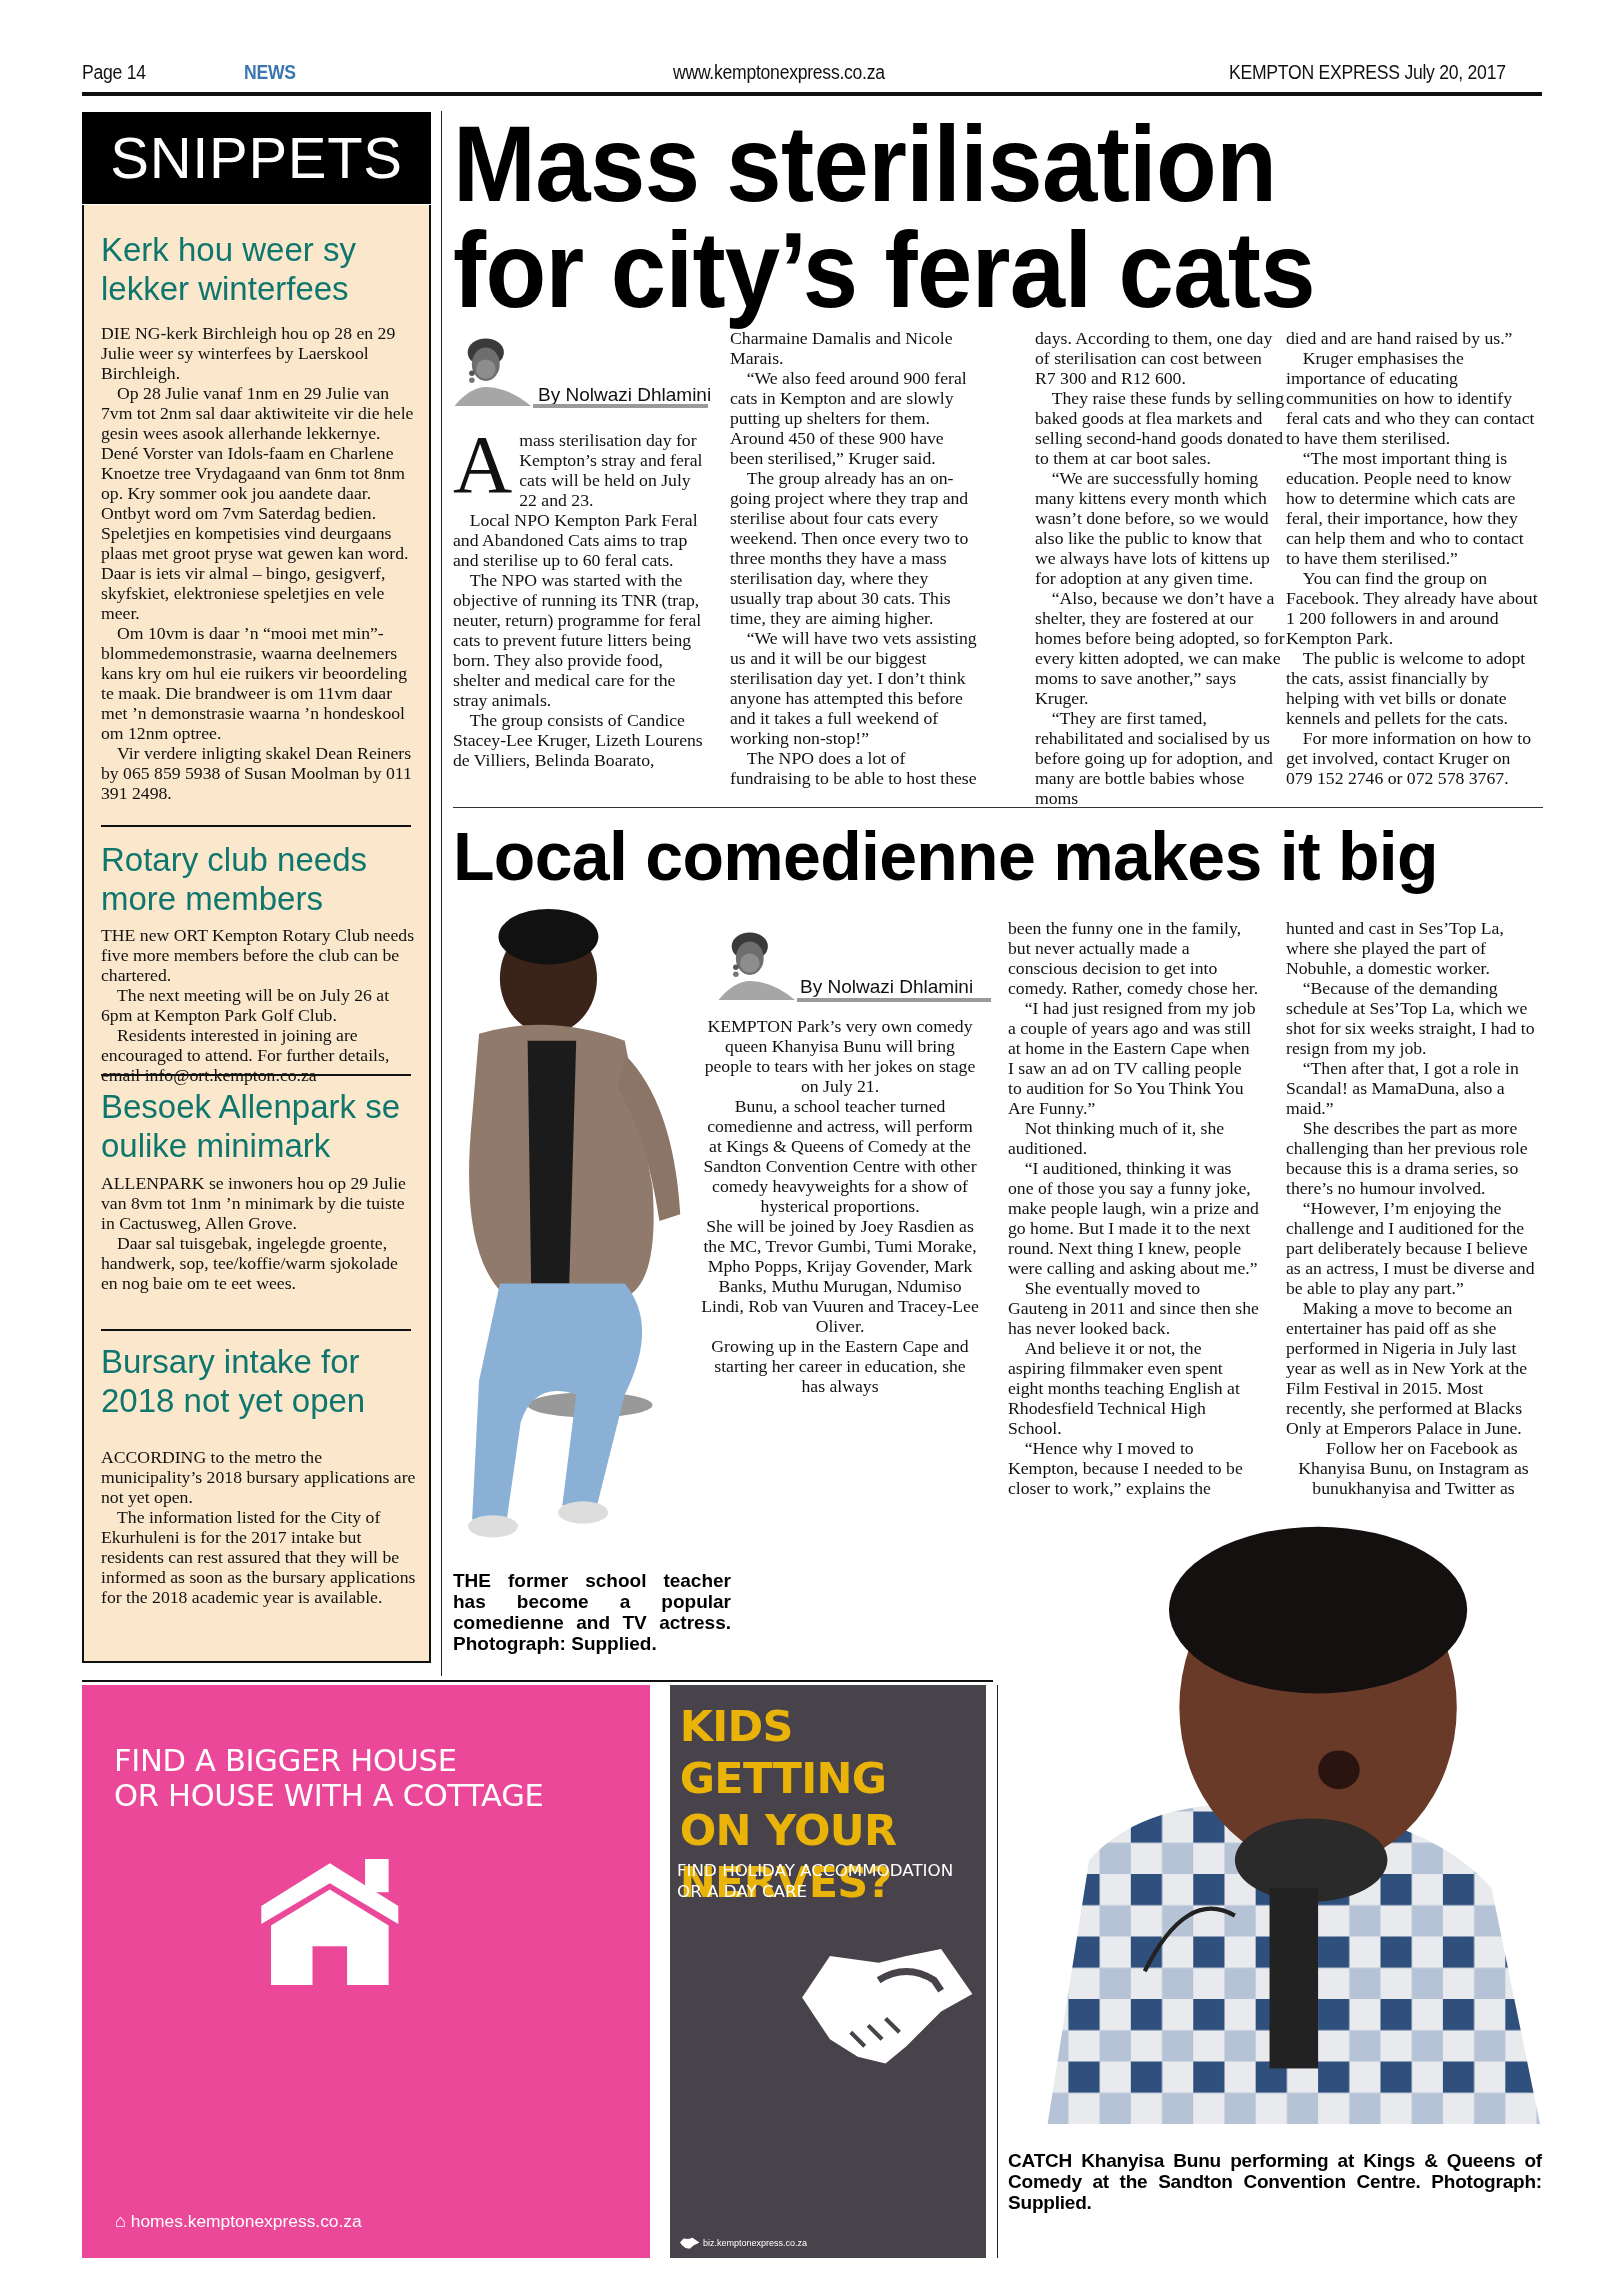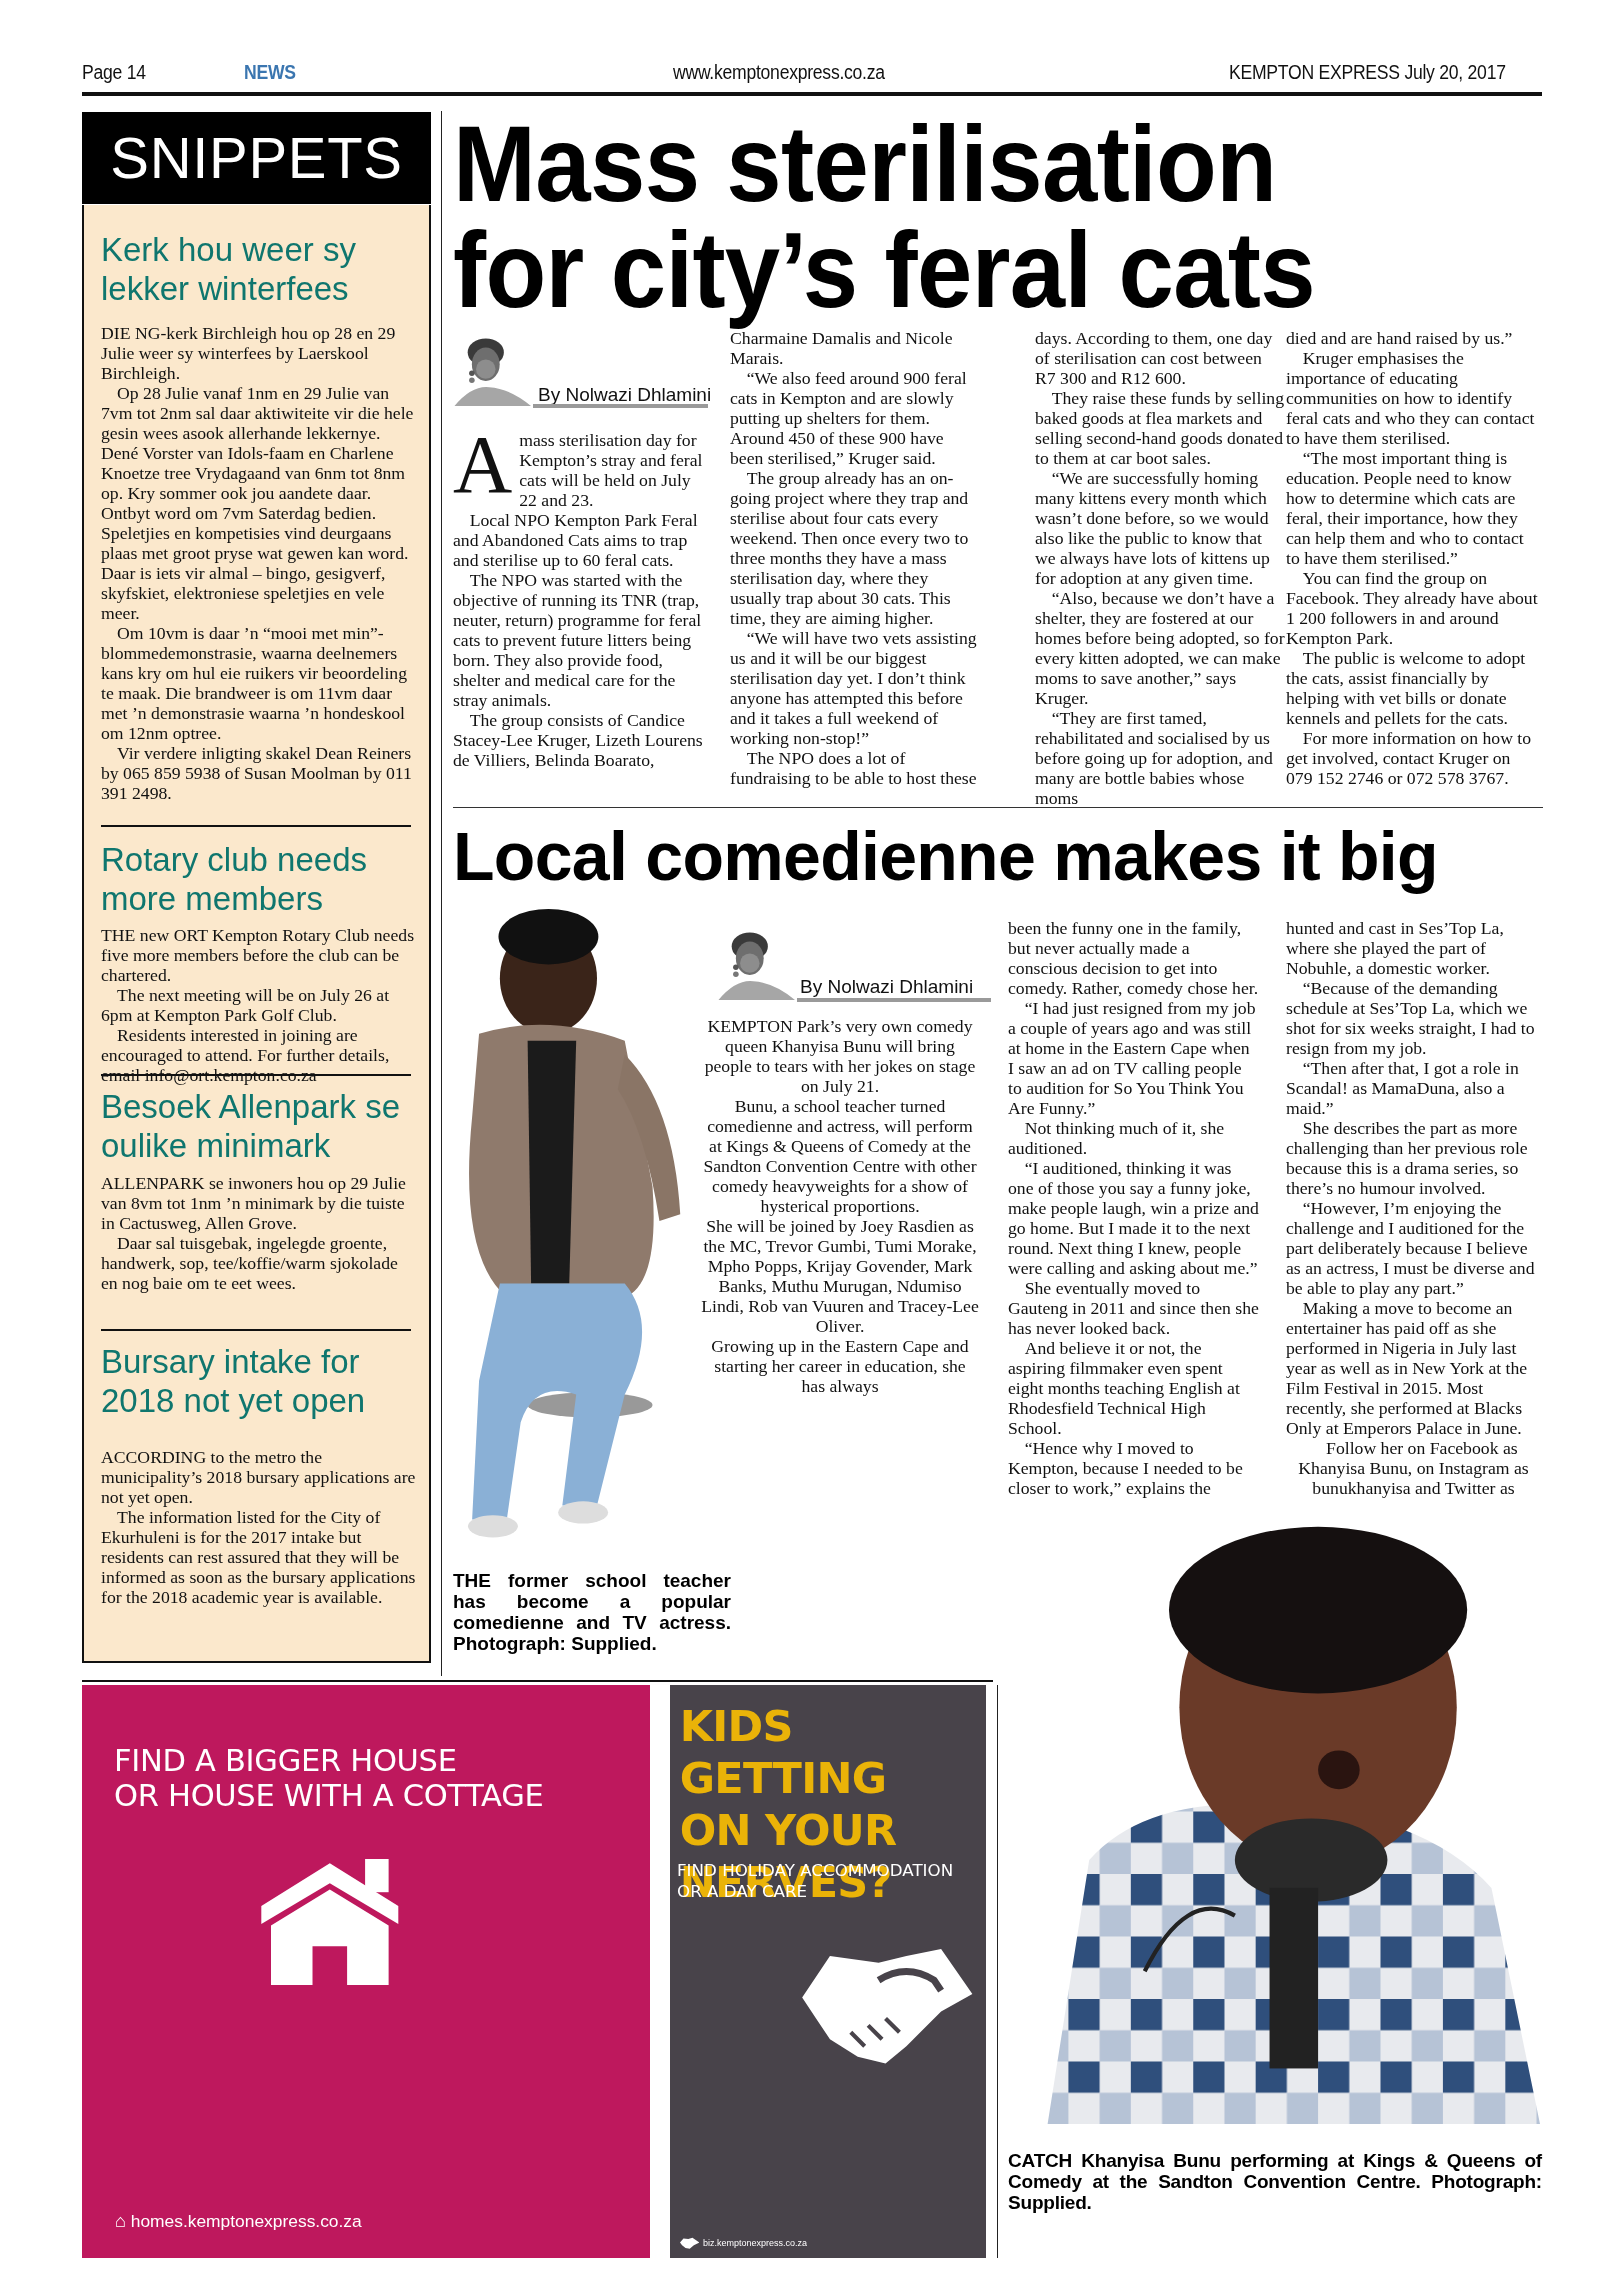--- a/index.html
+++ b/index.html
@@ -43,21 +43,21 @@
     .sep-h { position: absolute; height: 1.4px; background: #333; }
 
     
     .photo-box { position: absolute; overflow: hidden; }
 
     
     .caption { position: absolute; font-family: "Liberation Sans", sans-serif; font-weight: bold; font-size: 19px; line-height: 21px; color: #000; text-align: justify; }
 
     
     .ad-rule { left: 82px; top: 1680px; width: 911px; height: 2.1px; background: #111; }
-    .ad-green { left: 82px; top: 1685px; width: 568px; height: 573px; background: #be185d; }
+    .ad-green { left: 82px; top: 1685px; width: 568px; height: 573px; background: #ec4899; }
     .ad-green .txt { position: absolute; left: 32px; top: 58px; color: #fff; font-family: "DejaVu Sans", sans-serif; font-size: 30.5px; line-height: 35px; letter-spacing: -0.3px; }
     .ad-green .url { position: absolute; left: 33px; bottom: 26px; color: #fff; font-family: "Liberation Sans", sans-serif; font-size: 17.4px; }
     .ad-dark { left: 670px; top: 1685px; width: 316px; height: 573px; background: #48434a; }
     .ad-dark .big { position: absolute; left: 9.7px; top: 15.3px; color: #eab308; font-family: "DejaVu Sans", sans-serif; font-weight: bold; font-size: 43px; line-height: 52px; letter-spacing: -0.7px; }
     .ad-dark .sub { position: absolute; left: 7px; top: 175px; color: #fff; font-family: "DejaVu Sans", sans-serif; font-size: 16.7px; line-height: 21px; }
     .ad-dark .url { position: absolute; left: 33px; bottom: 9.7px; color: #fff; font-family: "Liberation Sans", sans-serif; font-size: 9px; }
     .vrule-right { left: 997px; top: 1685px; width: 1.4px; height: 573px; background: #222; }
   </style>
 </head>
 <body>

